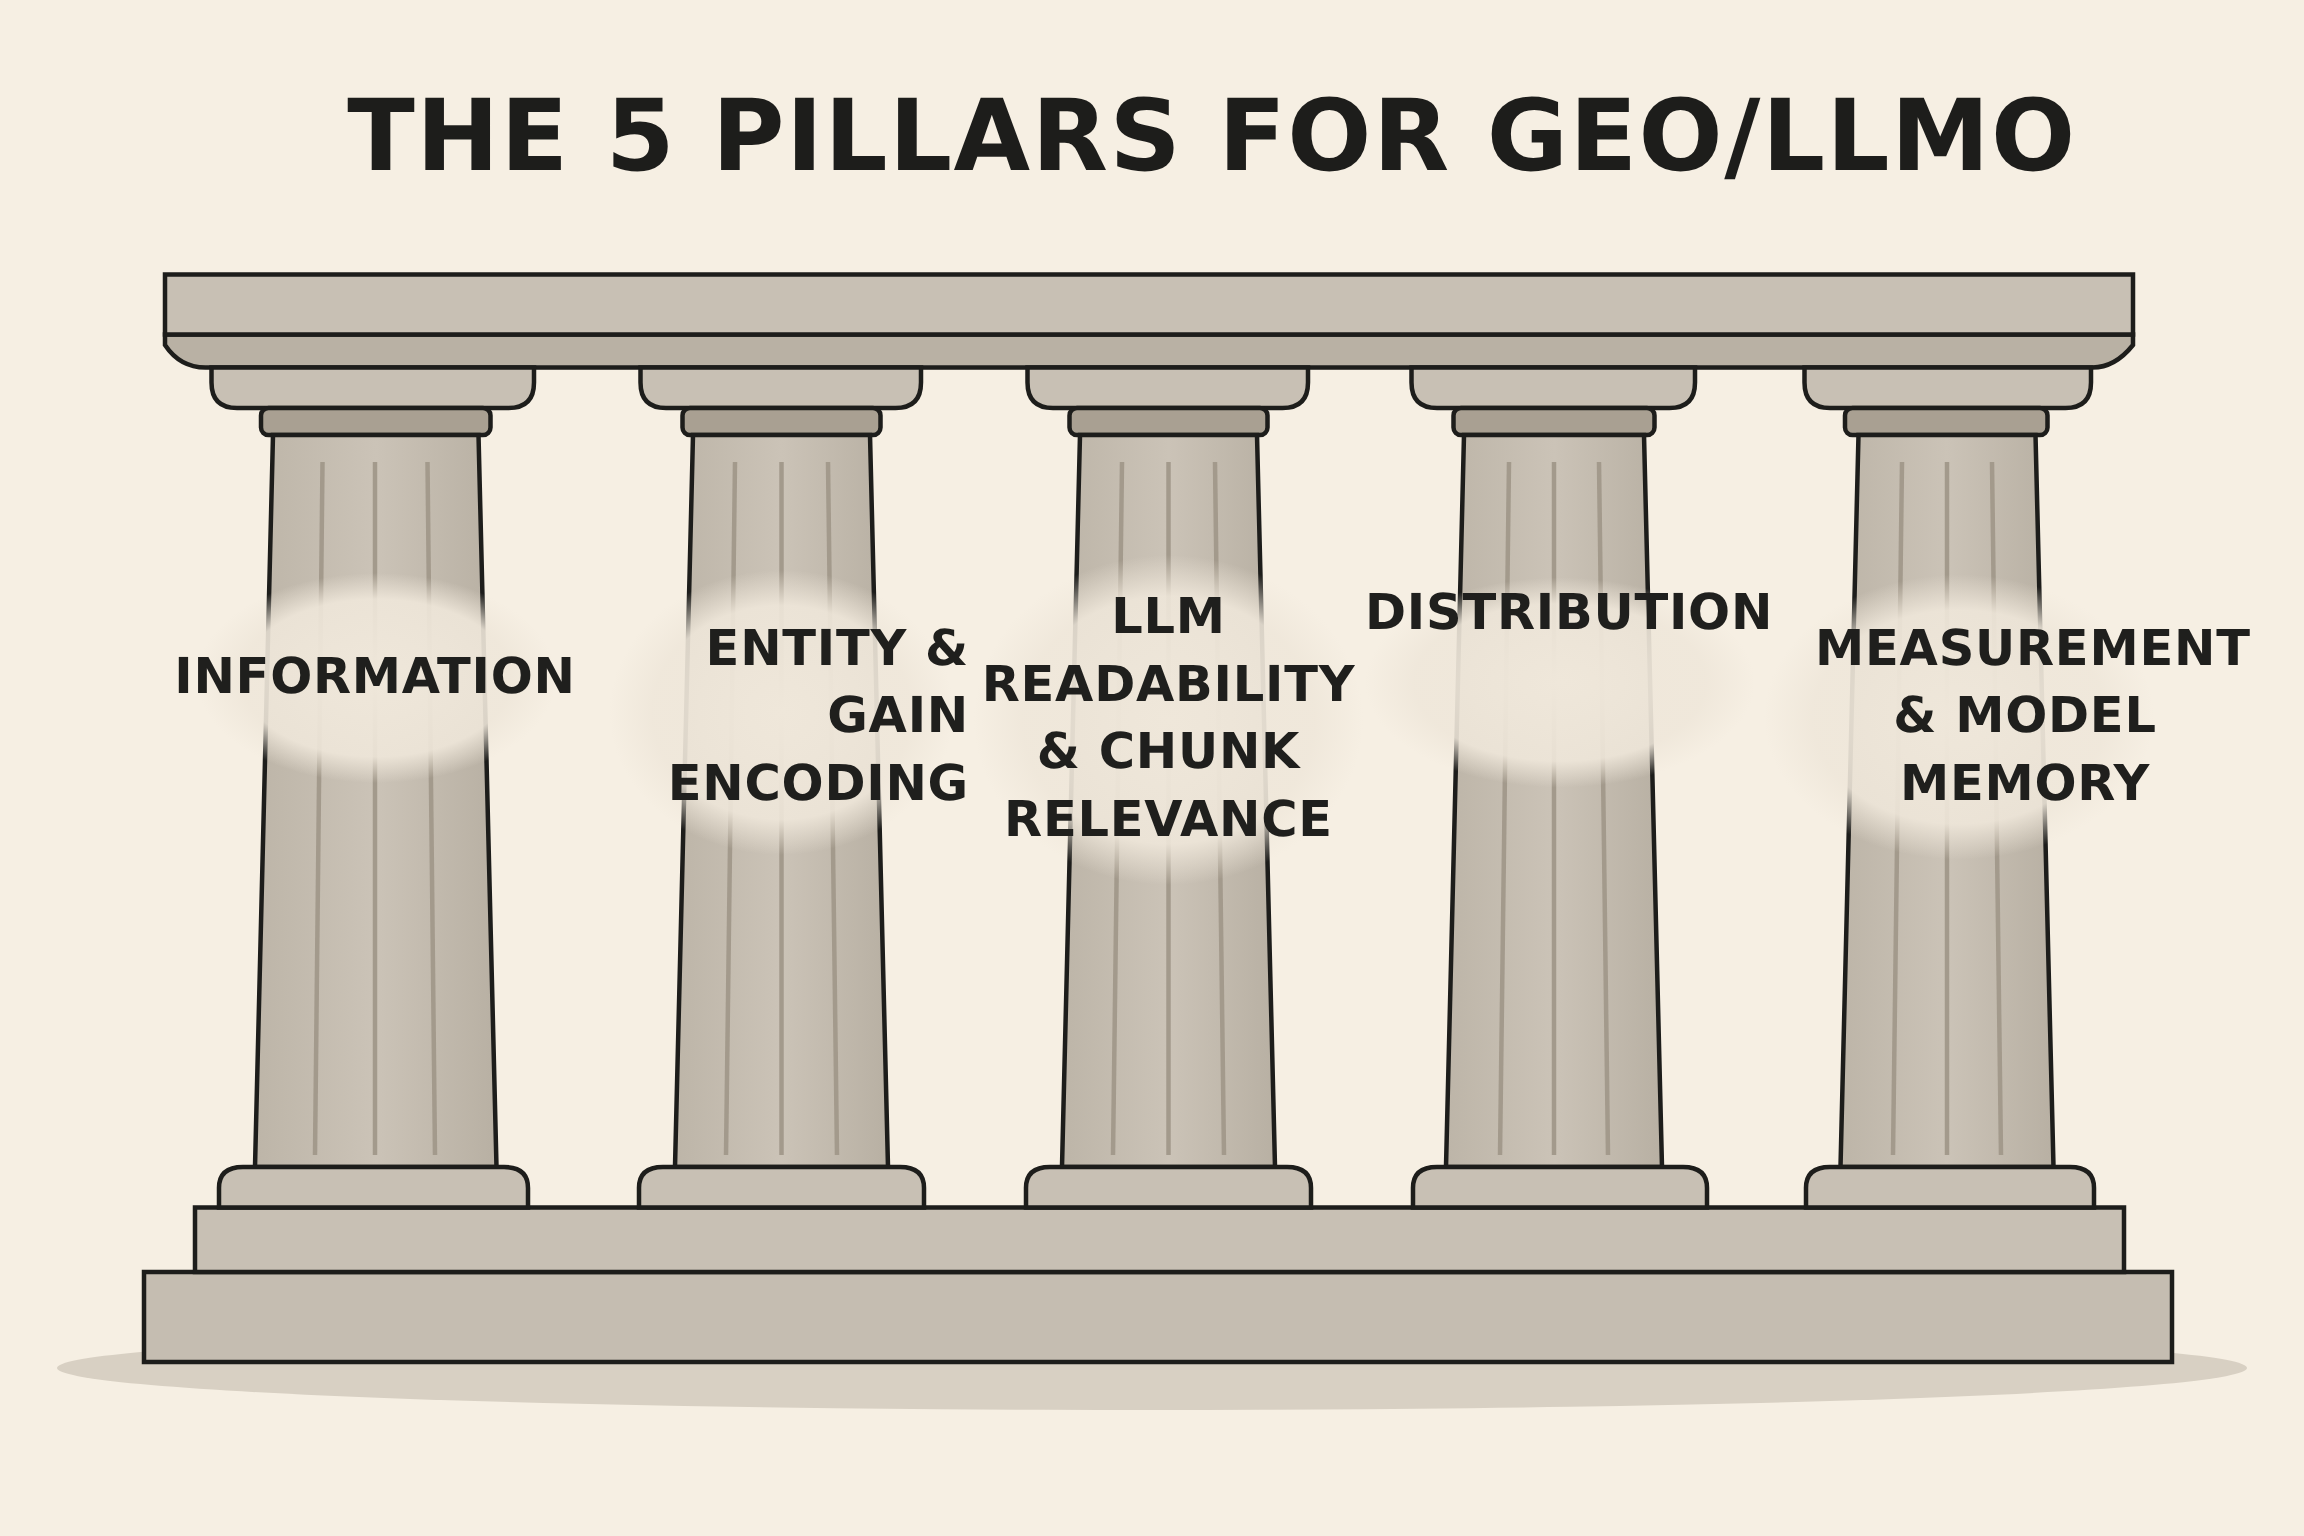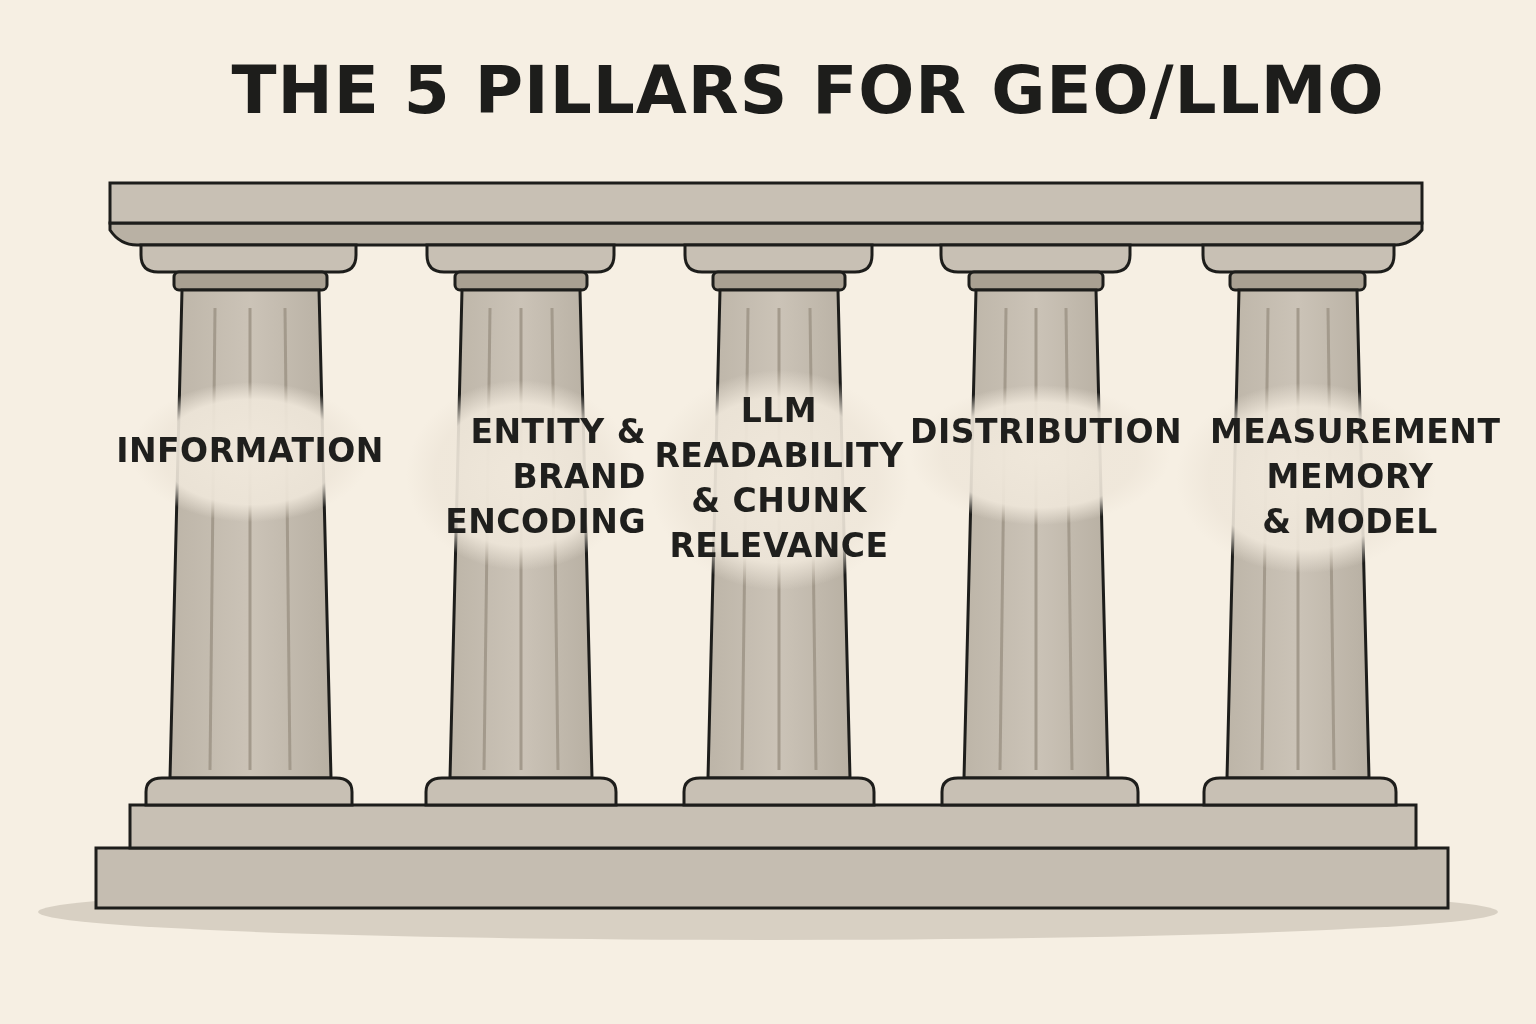--- a/index.html
+++ b/index.html
@@ -89,29 +89,29 @@
     <path d="M1204 805 L1204 792 Q1204 778 1220 778 L1380 778 Q1396 778 1396 792 L1396 805 Z" fill="#c8c0b4" stroke="#1d1d1b" stroke-width="3"></path>
     <ellipse cx="1306" cy="478" rx="130" ry="95" fill="url(#glow)"></ellipse>
   </g>
 </svg>
 
 <div class="label" style="left:100px;top:428px;width:300px;">
   <div>INFORMATION</div>
 </div>
 <div class="label" style="left:396px;top:409px;width:250px;text-align:right;">
   <div>ENTITY &amp;</div>
-  <div>BRAND</div>
+  <div>GAIN</div>
   <div>ENCODING</div>
 </div>
 <div class="label" style="left:644px;top:388px;width:270px;">
   <div>LLM</div>
   <div>READABILITY</div>
   <div>&amp; CHUNK</div>
   <div>RELEVANCE</div>
 </div>
-<div class="label" style="left:910px;top:409px;width:260px;text-align:center;">
+<div class="label" style="left:910px;top:385px;width:260px;text-align:center;">
   <div>DISTRIBUTION</div>
 </div>
 <div class="label" style="left:1166px;top:409px;width:280px;margin-left:44px;">
   <div>MEASUREMENT</div>
+  <div>&amp; MODEL</div>
   <div>MEMORY</div>
-  <div>&amp; MODEL</div>
 </div>
 
 </body></html>

